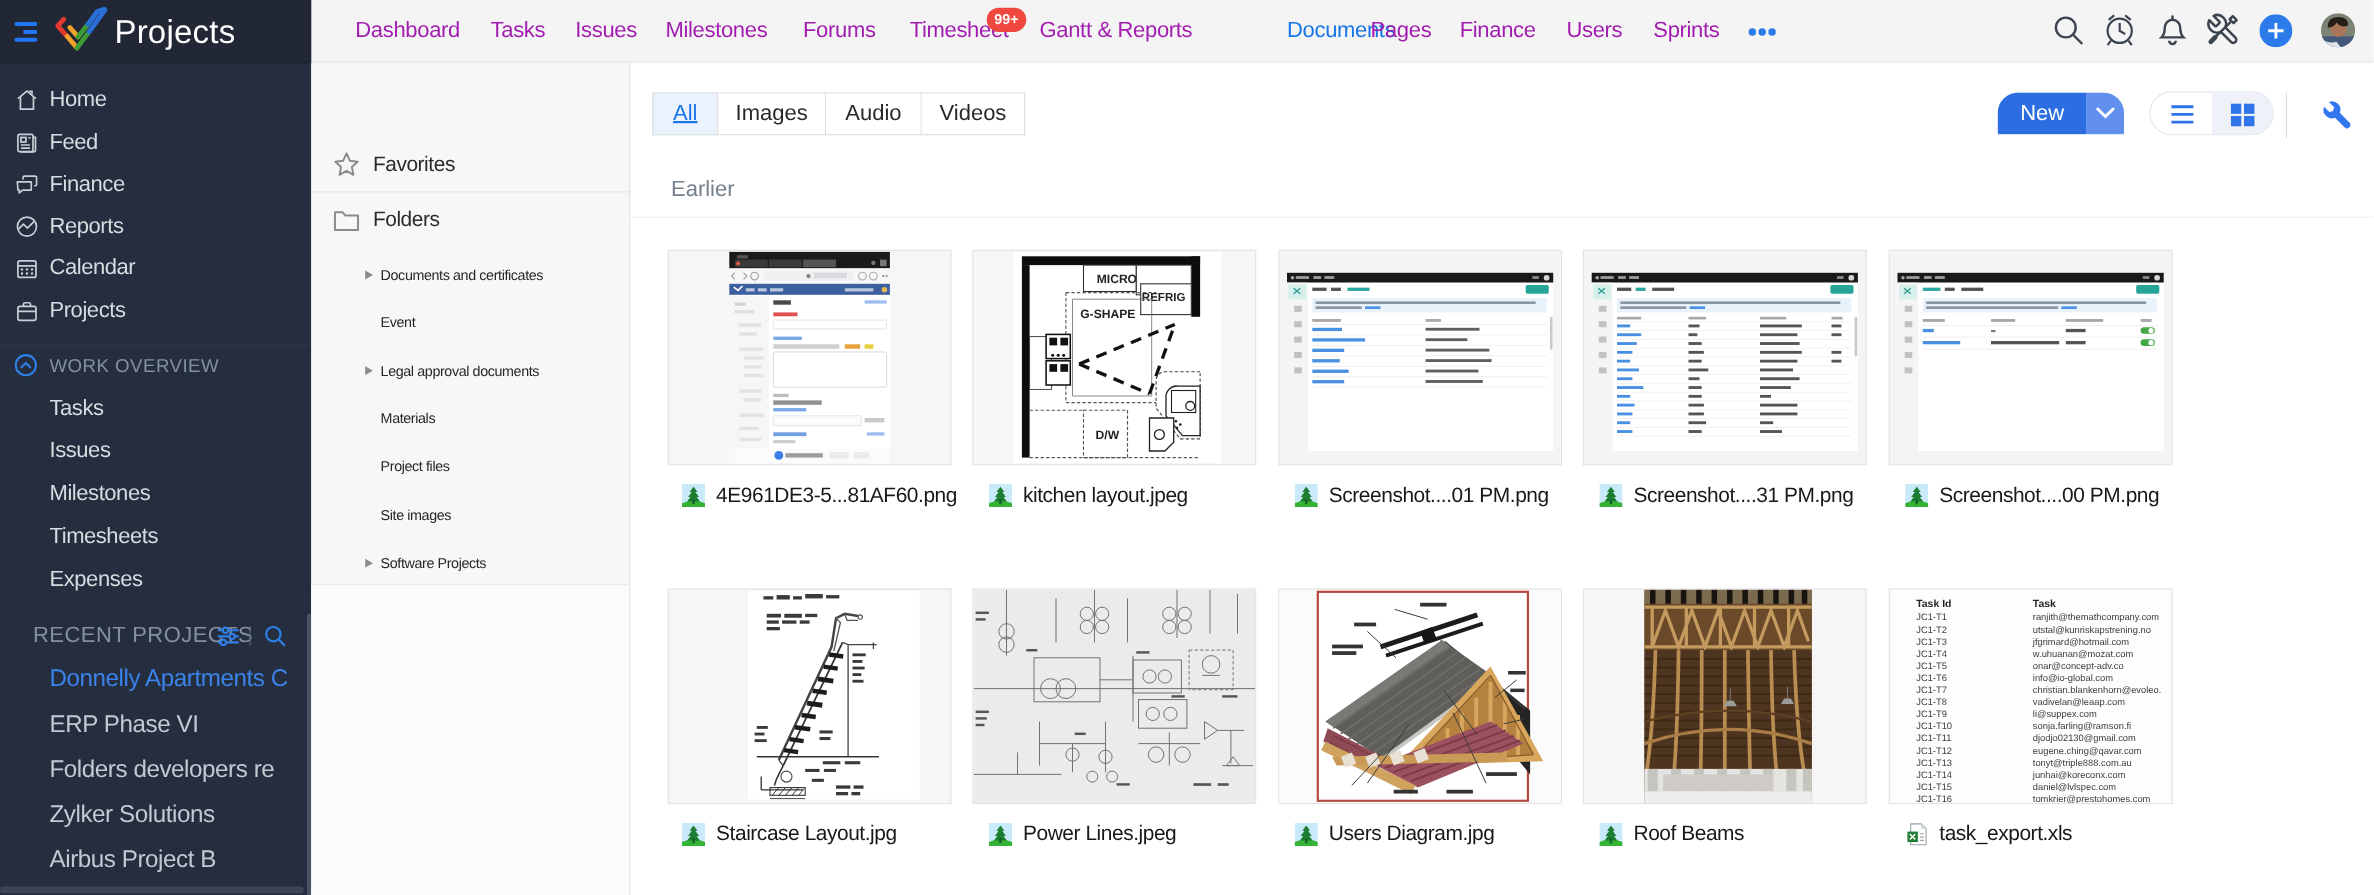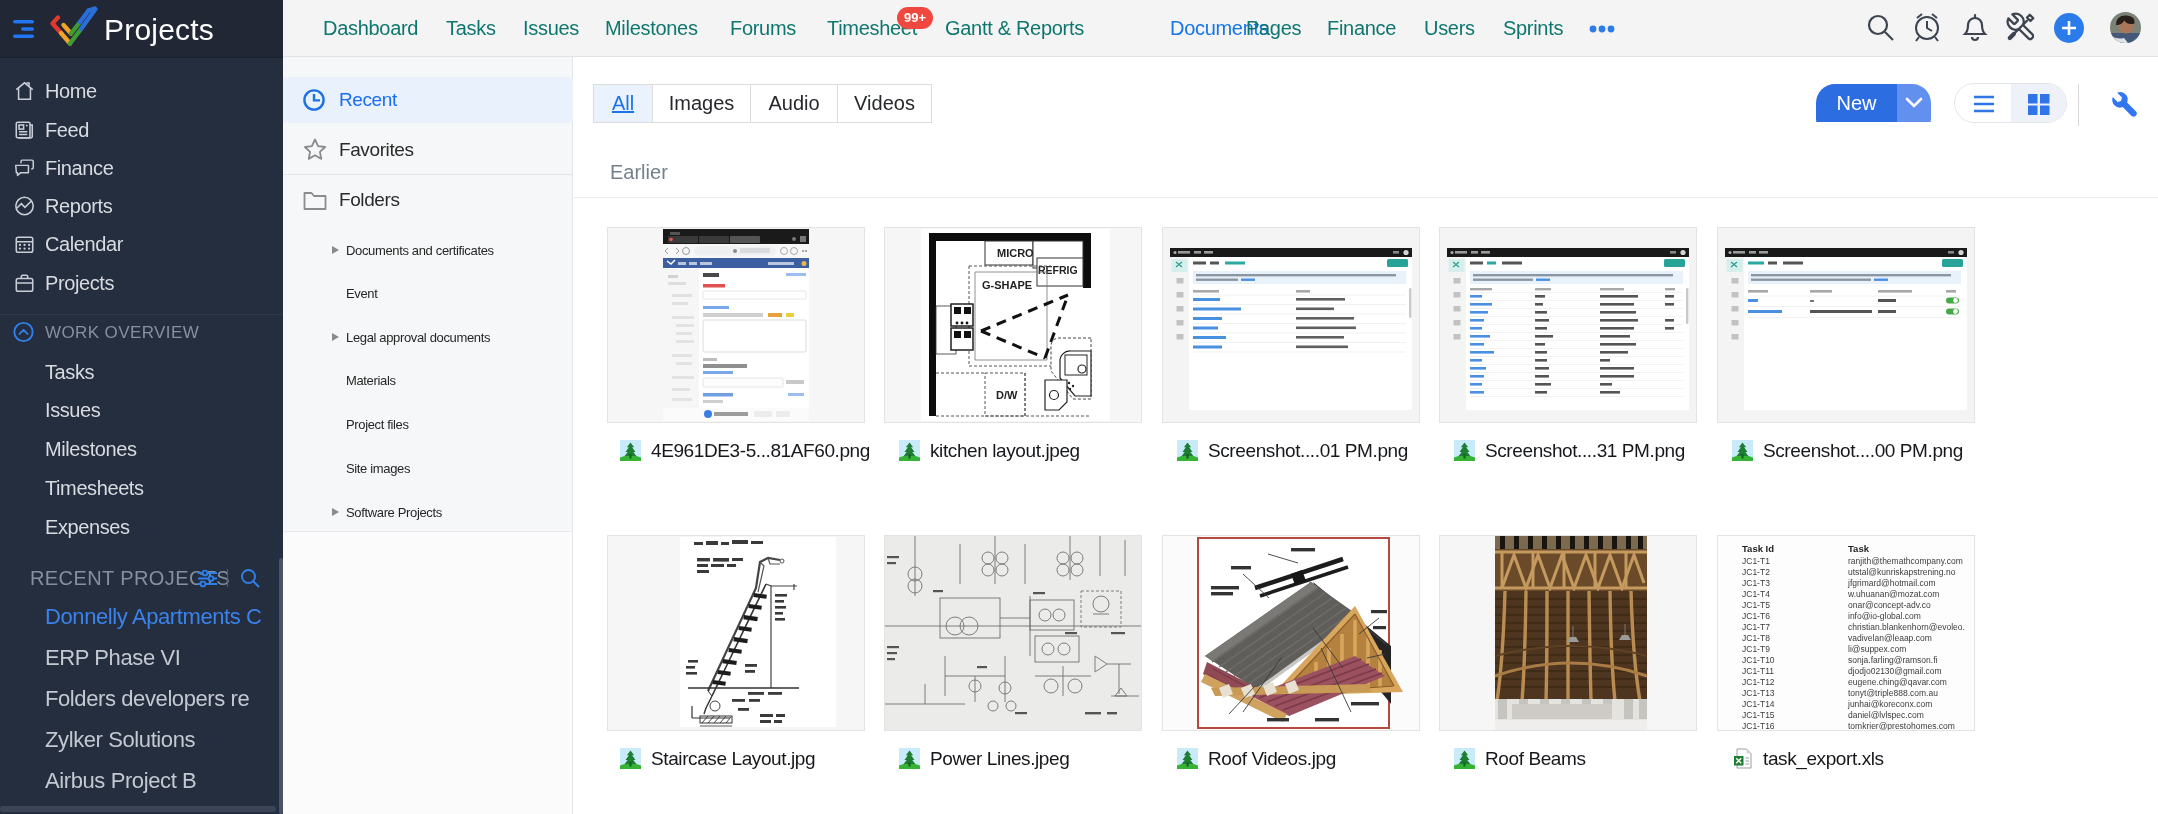--- a/index.html
+++ b/index.html
@@ -3,21 +3,21 @@
 <meta charset="utf-8">
 <style>
 * { margin:0; padding:0; box-sizing:border-box; }
 html,body { width:2158px; height:814px; overflow:hidden; font-family:"Liberation Sans", sans-serif; background:#fff; }
 #stage { position:relative; width:2158px; height:814px; }
 .abs { position:absolute; }
 
 
 #logoBar { left:0; top:0; width:283px; height:58px; background:#212734; border-bottom:1px solid #1a212e; }
 #navBar { left:283px; top:0; width:1875px; height:57px; background:#f4f4f5; border-bottom:1px solid #e2e2e4; }
-.navItem { position:absolute; top:0; height:57px; line-height:57px; font-size:20px; letter-spacing:-0.3px; color:#0f766e; white-space:nowrap; }
+.navItem { position:absolute; top:0; height:57px; line-height:57px; font-size:20px; letter-spacing:-0.3px; color:#a21caf; white-space:nowrap; }
 .navItem.active { color:#1576e8; }
 #badge99 { position:absolute; left:614px; top:7px; width:36px; height:22px; background:#f0483e; border-radius:11px; color:#fff; font-size:13px; font-weight:bold; text-align:center; line-height:22px; }
 
 
 #sidebar { left:0; top:58px; width:283px; height:756px; background:#252e3f; }
 .sideItem { position:absolute; left:45px; font-size:20px; letter-spacing:-0.4px; color:#d8dbe0; white-space:nowrap; transform:translateY(-50%);text-align:right; }
 .sideIcon { position:absolute; left:14px; transform:translateY(-50%); width:21px; height:21px; }
 .secHead { position:absolute; font-size:17px; color:#85909f; letter-spacing:0.4px; white-space:nowrap; transform:translateY(-50%); }
 .projItem { position:absolute; left:45px; font-size:22px; letter-spacing:-0.4px; color:#c3c8d1; white-space:nowrap; transform:translateY(-50%); }
 
@@ -201,27 +201,20 @@
     <div class="projItem" style="top:641px;">Folders developers re</div>
     <div class="projItem" style="top:682px;">Zylker Solutions</div>
     <div class="projItem" style="top:723px;">Airbus Project B</div>
 
     <div class="abs" style="left:279px; top:500px; width:4px; height:256px; background:#4a5365; border-radius:2px;"></div>
     <div class="abs" style="left:0; top:748px; width:276px; height:6px; background:#3c4557; border-radius:3px;"></div>
   </div>
 
   <div class="abs" id="panel">
     <div id="panelLower"></div>
-    <div class="fRow" style="top:20px; height:46px; background:#e9f1fc;">
-      <svg class="icon" width="24" height="24" viewBox="0 0 24 24" fill="none" stroke="#1c72e0" stroke-width="2.4">
-        <circle cx="12" cy="12" r="9.6"></circle>
-          <path d="M12 7.2 V12.4 H16.8" stroke-linecap="square"></path>
-      </svg>
-      <div class="txt" style="color:#1b6ef3;">Recent</div>
-    </div>
     <div class="fRow" style="top:71px;">
       <svg class="icon" width="26" height="26" viewBox="0 0 26 26" fill="none" stroke="#8b8b8b" stroke-width="1.8">
         <path d="M13 2.5 l3.1 6.7 7 .8 -5.2 4.9 1.4 7 -6.3-3.6 -6.3 3.6 1.4-7 -5.2-4.9 7-.8 z" stroke-linejoin="round"></path>
       </svg>
       <div class="txt">Favorites</div>
     </div>
     <div class="abs" style="left:0; top:117px; width:290px; height:1px; background:#e5e5e7;"></div>
     <div class="fRow" style="top:121px;">
       <svg class="icon" width="26" height="26" viewBox="0 0 26 26" fill="none" stroke="#8b8b8b" stroke-width="1.8">
         <path d="M2.5 6 h7 l2.5 3 h11.5 v13 h-21 z" stroke-linejoin="round"></path>
@@ -925,21 +918,21 @@
         </svg>
         <span>Power Lines.jpeg</span>
       </div>
     <div class="flabel" style="left:603px; top:691px;">
         <svg width="21" height="21" viewBox="0 0 21 21">
           <rect width="21" height="21" fill="#c9eaf8"></rect>
           <path d="M0 17.5 q10.5 -4.5 21 0 v3.5 h-21 z" fill="#35b335"></path>
           <path d="M10.5 2.5 l3.6 4.8 h-2 l3.4 4.6 h-2.2 l3 4.1 h-11.6 l3 -4.1 h-2.2 l3.4 -4.6 h-2 z" fill="#1d7d31"></path>
           <rect x="9.4" y="14" width="2.2" height="4.5" fill="#14612a"></rect>
         </svg>
-        <span>Roof Videos.jpg</span>
+        <span>Users Diagram.jpg</span>
       </div>
     <div class="flabel" style="left:880px; top:691px;">
         <svg width="21" height="21" viewBox="0 0 21 21">
           <rect width="21" height="21" fill="#c9eaf8"></rect>
           <path d="M0 17.5 q10.5 -4.5 21 0 v3.5 h-21 z" fill="#35b335"></path>
           <path d="M10.5 2.5 l3.6 4.8 h-2 l3.4 4.6 h-2.2 l3 4.1 h-11.6 l3 -4.1 h-2.2 l3.4 -4.6 h-2 z" fill="#1d7d31"></path>
           <rect x="9.4" y="14" width="2.2" height="4.5" fill="#14612a"></rect>
         </svg>
         <span>Roof Beams</span>
       </div>

